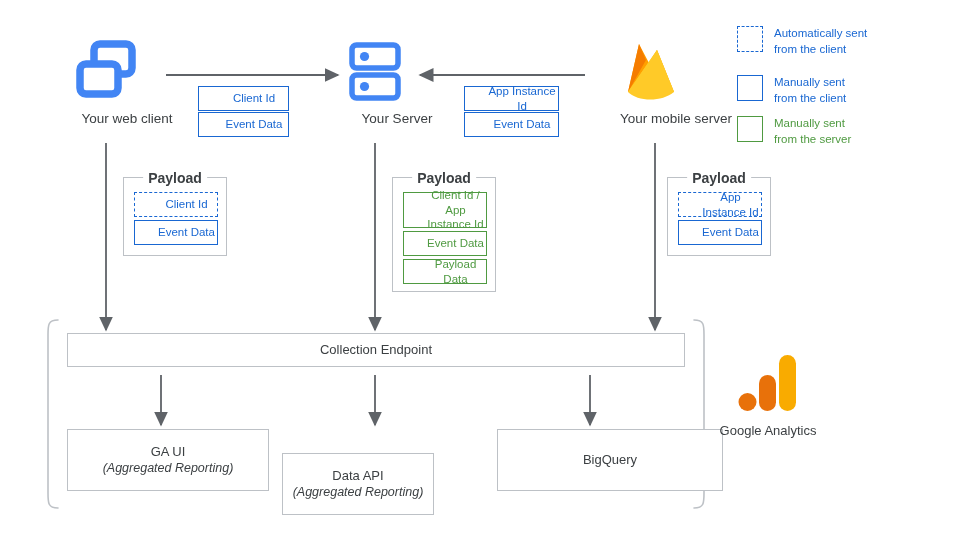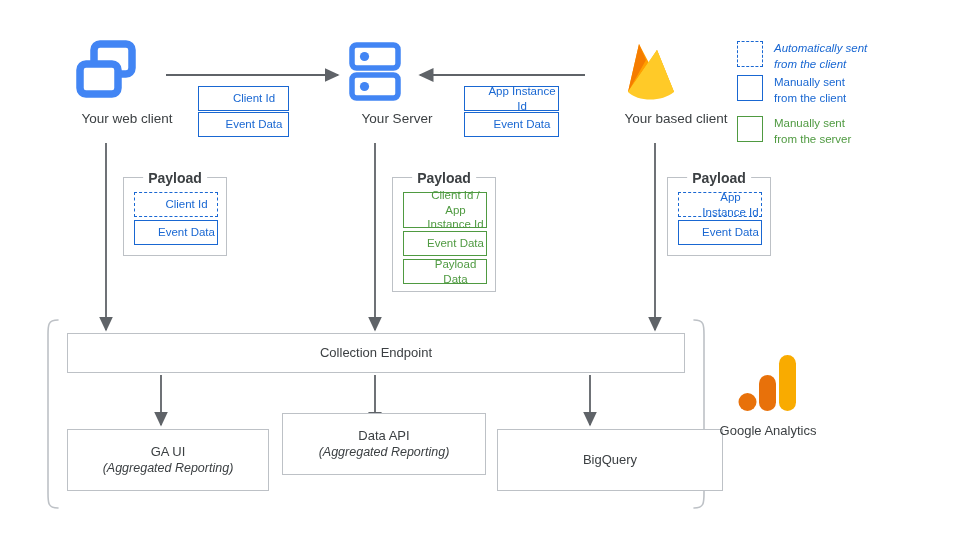--- a/index.html
+++ b/index.html
@@ -164,21 +164,21 @@
 <div class="node-label abs" style="left:296px; top:111px; width:160px;">Your Server</div>
 
 <div class="icon-wrap" style="left:618px; top:36px; width:72px; height:72px;">
   <svg width="72" height="72" viewBox="0 0 72 72">
     <path d="M10,56 L21,8 L31,27 L39,14 L56,56 Z" fill="#ffa000"></path>
     <path d="M10,56 L21,8 L28,24 Z" fill="#f57c00"></path>
     <path d="M10,56 L56,56 L39,14 Z" fill="#ffca28"></path>
     <path d="M10,56 C20,66 44,66 56,56 L39,14 Z" fill="#ffca28"></path>
   </svg>
 </div>
-<div class="node-label abs" style="left:575px; top:111px; width:160px;">Your based client</div>
+<div class="node-label abs" style="left:575px; top:111px; width:160px;">Your mobile server</div>
 
 <div class="chip blue-solid abs" style="left:198px; top:86px; width:91px; height:25px;">Client Id</div>
 <div class="chip blue-solid abs" style="left:198px; top:112px; width:91px; height:25px;">Event Data</div>
 
 <div class="chip blue-solid abs" style="left:464px; top:86px; width:95px; height:25px;">App Instance Id</div>
 <div class="chip blue-solid abs" style="left:464px; top:112px; width:95px; height:25px;">Event Data</div>
 
 <div class="payload" style="left:123px; top:177px; width:104px; height:79px;">
   <span class="payload-title">Payload</span>
   <div class="chip blue-dashed abs" style="left:10px; top:14px; width:84px; height:25px;">Client Id</div>
@@ -192,50 +192,50 @@
   <div class="chip green-solid abs" style="left:10px; top:53px; width:84px; height:25px;">Event Data</div>
   <div class="chip green-solid abs" style="left:10px; top:81px; width:84px; height:25px;">Payload Data</div>
 </div>
 
 <div class="payload" style="left:667px; top:177px; width:104px; height:79px;">
   <span class="payload-title">Payload</span>
   <div class="chip blue-dashed abs" style="left:10px; top:14px; width:84px; height:25px;">App Instance Id</div>
   <div class="chip blue-solid abs" style="left:10px; top:42px; width:84px; height:25px;">Event Data</div>
 </div>
 
-<div class="gbox" style="left:67px; top:333px; width:618px; height:40px;">
+<div class="gbox" style="left:67px; top:333px; width:618px; height:34px;">
   <span>Collection Endpoint</span>
 </div>
 
 <div class="gbox" style="left:67px; top:429px; width:202px; height:62px;">
   <span>GA UI</span>
   <span class="sub">(Aggregated Reporting)</span>
 </div>
 
-<div class="gbox" style="left:282px; top:413px; width:204px; height:62px;">
+<div class="gbox" style="left:282px; top:453px; width:152px; height:62px;">
   <span>Data API</span>
   <span class="sub">(Aggregated Reporting)</span>
 </div>
 
 <div class="gbox" style="left:497px; top:429px; width:226px; height:62px;">
   <span>BigQuery</span>
 </div>
 
 <div class="icon-wrap" style="left:737px; top:353px; width:62px; height:62px;">
   <svg width="62" height="62" viewBox="0 0 62 62">
     <rect x="42" y="2" width="17" height="56" rx="8.5" ry="8.5" fill="#f9ab00"></rect>
     <rect x="22" y="22" width="17" height="36" rx="8.5" ry="8.5" fill="#e8710a"></rect>
     <circle cx="10.5" cy="49" r="9" fill="#e8710a"></circle>
   </svg>
 </div>
 <div class="ga-caption" style="left:678px; top:423px;">
   <div>Google Analytics</div>
 </div>
 
-<div class="legend-row" style="left:737px; top:41px;font-style:italic;">
+<div class="legend-row" style="left:737px; top:26px;">
   <span class="legend-swatch sw-blue-dashed"></span>
   <span class="legend-text lt-blue">
     <span>Automatically sent</span><br>
     <span>from the client</span>
   </span>
 </div>
 
 <div class="legend-row" style="left:737px; top:75px;">
   <span class="legend-swatch sw-blue-solid"></span>
   <span class="legend-text lt-blue">

